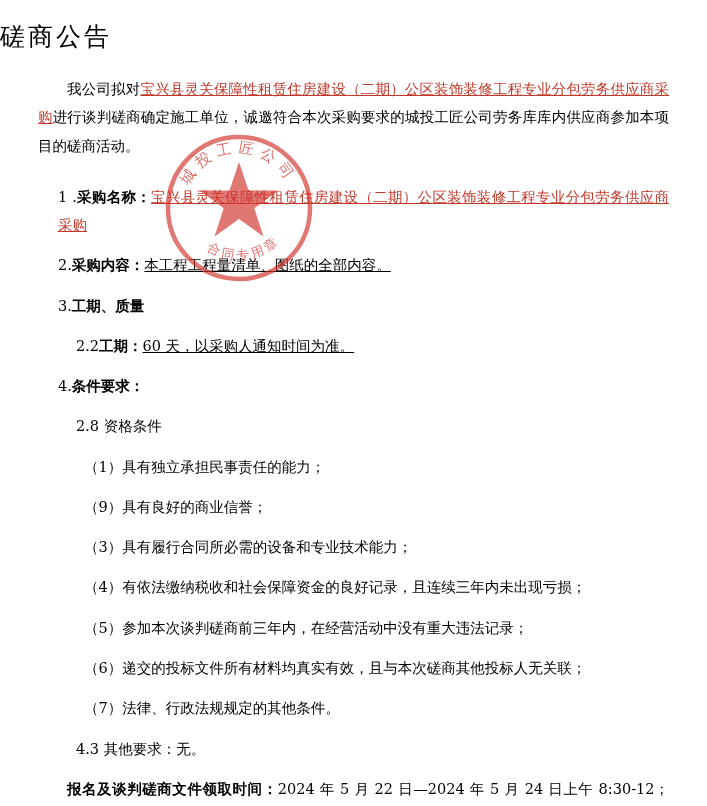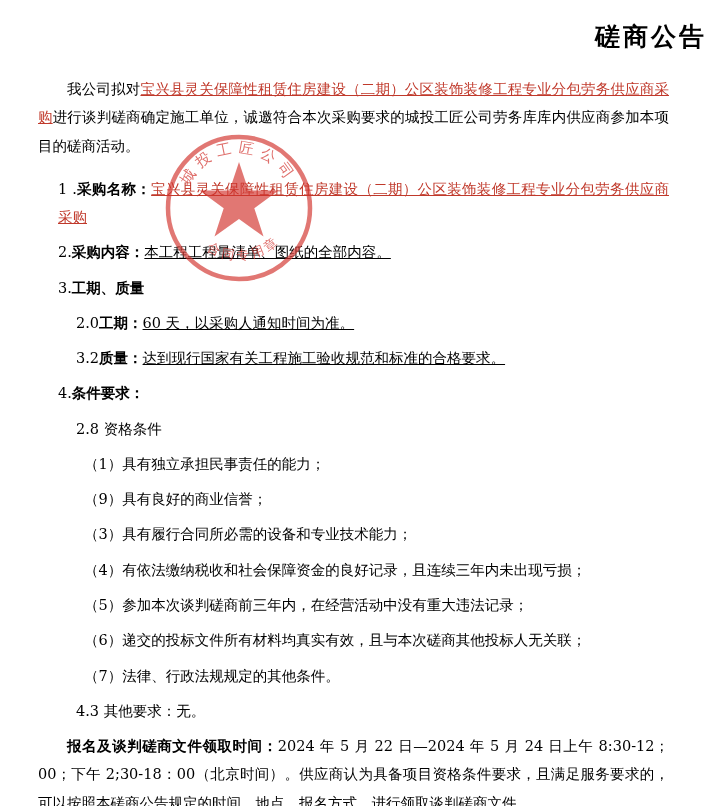--- a/index.html
+++ b/index.html
@@ -16,34 +16,34 @@
     color: #000000;
   }
   .page {
     position: relative;
     width: 707px;
     height: 806px;
     padding: 0;
     box-sizing: border-box;
   }
   .title {
-    text-align: right;
+    text-align: left;
     font-size: 25px;
-    font-weight: bold;
+    font-weight: normal;
     letter-spacing: 3px;
     margin: 20px 0 22px 0;
     font-family: "DejaVu Serif", "Liberation Serif", serif;
   }
   .body-wrap {
     padding: 0 38px 0 38px;
     font-size: 14.5px;
     line-height: 1.95;
   }
   p {
-    margin: 4px 0 7px 0;
+    margin: 12px 0 7px 0;
     text-align: justify;
   }
   .indent2 { text-indent: 2em; }
   .red { color: #c0392b; }
   .u { text-decoration: underline; }
   .bold { font-weight: bold; }
   .lvl1 { margin-left: 20px; }
   .lvl2 { margin-left: 38px; }
   .lvl-item { margin-left: 46px; }
   .tight { margin-bottom: 4px; }
@@ -74,23 +74,22 @@
     <p class="indent2"><span>我公司拟对</span><span class="red u">宝兴县灵关保障性租赁住房建设（二期）公区装饰装修工程专业分包劳务供应商采购</span><span>进行谈判磋商确定施工单位，诚邀符合本次采购要求的城投工匠公司劳务库库内供应商参加本项目的磋商活动。</span></p>
 
     <div class="spacer-sm"></div>
 
     <p class="lvl1"><span>1 .</span><span class="bold">采购名称：</span><span class="red u">宝兴县灵关保障性租赁住房建设（二期）公区装饰装修工程专业分包劳务供应商采购</span></p>
 
     <p class="lvl1"><span>2.</span><span class="bold">采购内容：</span><span class="u">本工程工程量清单、图纸的全部内容。</span></p>
 
     <p class="lvl1"><span>3.</span><span class="bold">工期、质量</span></p>
 
-    <p class="lvl2"><span>2.0</span><span class="bold">工期：</span><span class="u">60 天，以采购人通知时间为准。</span></p>
+    <p class="lvl2"><span>2.2</span><span class="bold">工期：</span><span class="u">60 天，以采购人通知时间为准。</span></p>
 
-    <p class="lvl2"><span>3.2</span><span class="bold">质量：</span><span class="u">达到现行国家有关工程施工验收规范和标准的合格要求。</span></p>
 
     <p class="lvl1"><span>4.</span><span class="bold">条件要求：</span></p>
 
     <p class="lvl2"><span>2.8</span>&nbsp;<span>资格条件</span></p>
 
     <p class="lvl-item">（1）具有独立承担民事责任的能力；</p>
     <p class="lvl-item">（9）具有良好的商业信誉；</p>
     <p class="lvl-item">（3）具有履行合同所必需的设备和专业技术能力；</p>
     <p class="lvl-item">（4）有依法缴纳税收和社会保障资金的良好记录，且连续三年内未出现亏损；</p>
     <p class="lvl-item">（5）参加本次谈判磋商前三年内，在经营活动中没有重大违法记录；</p>

